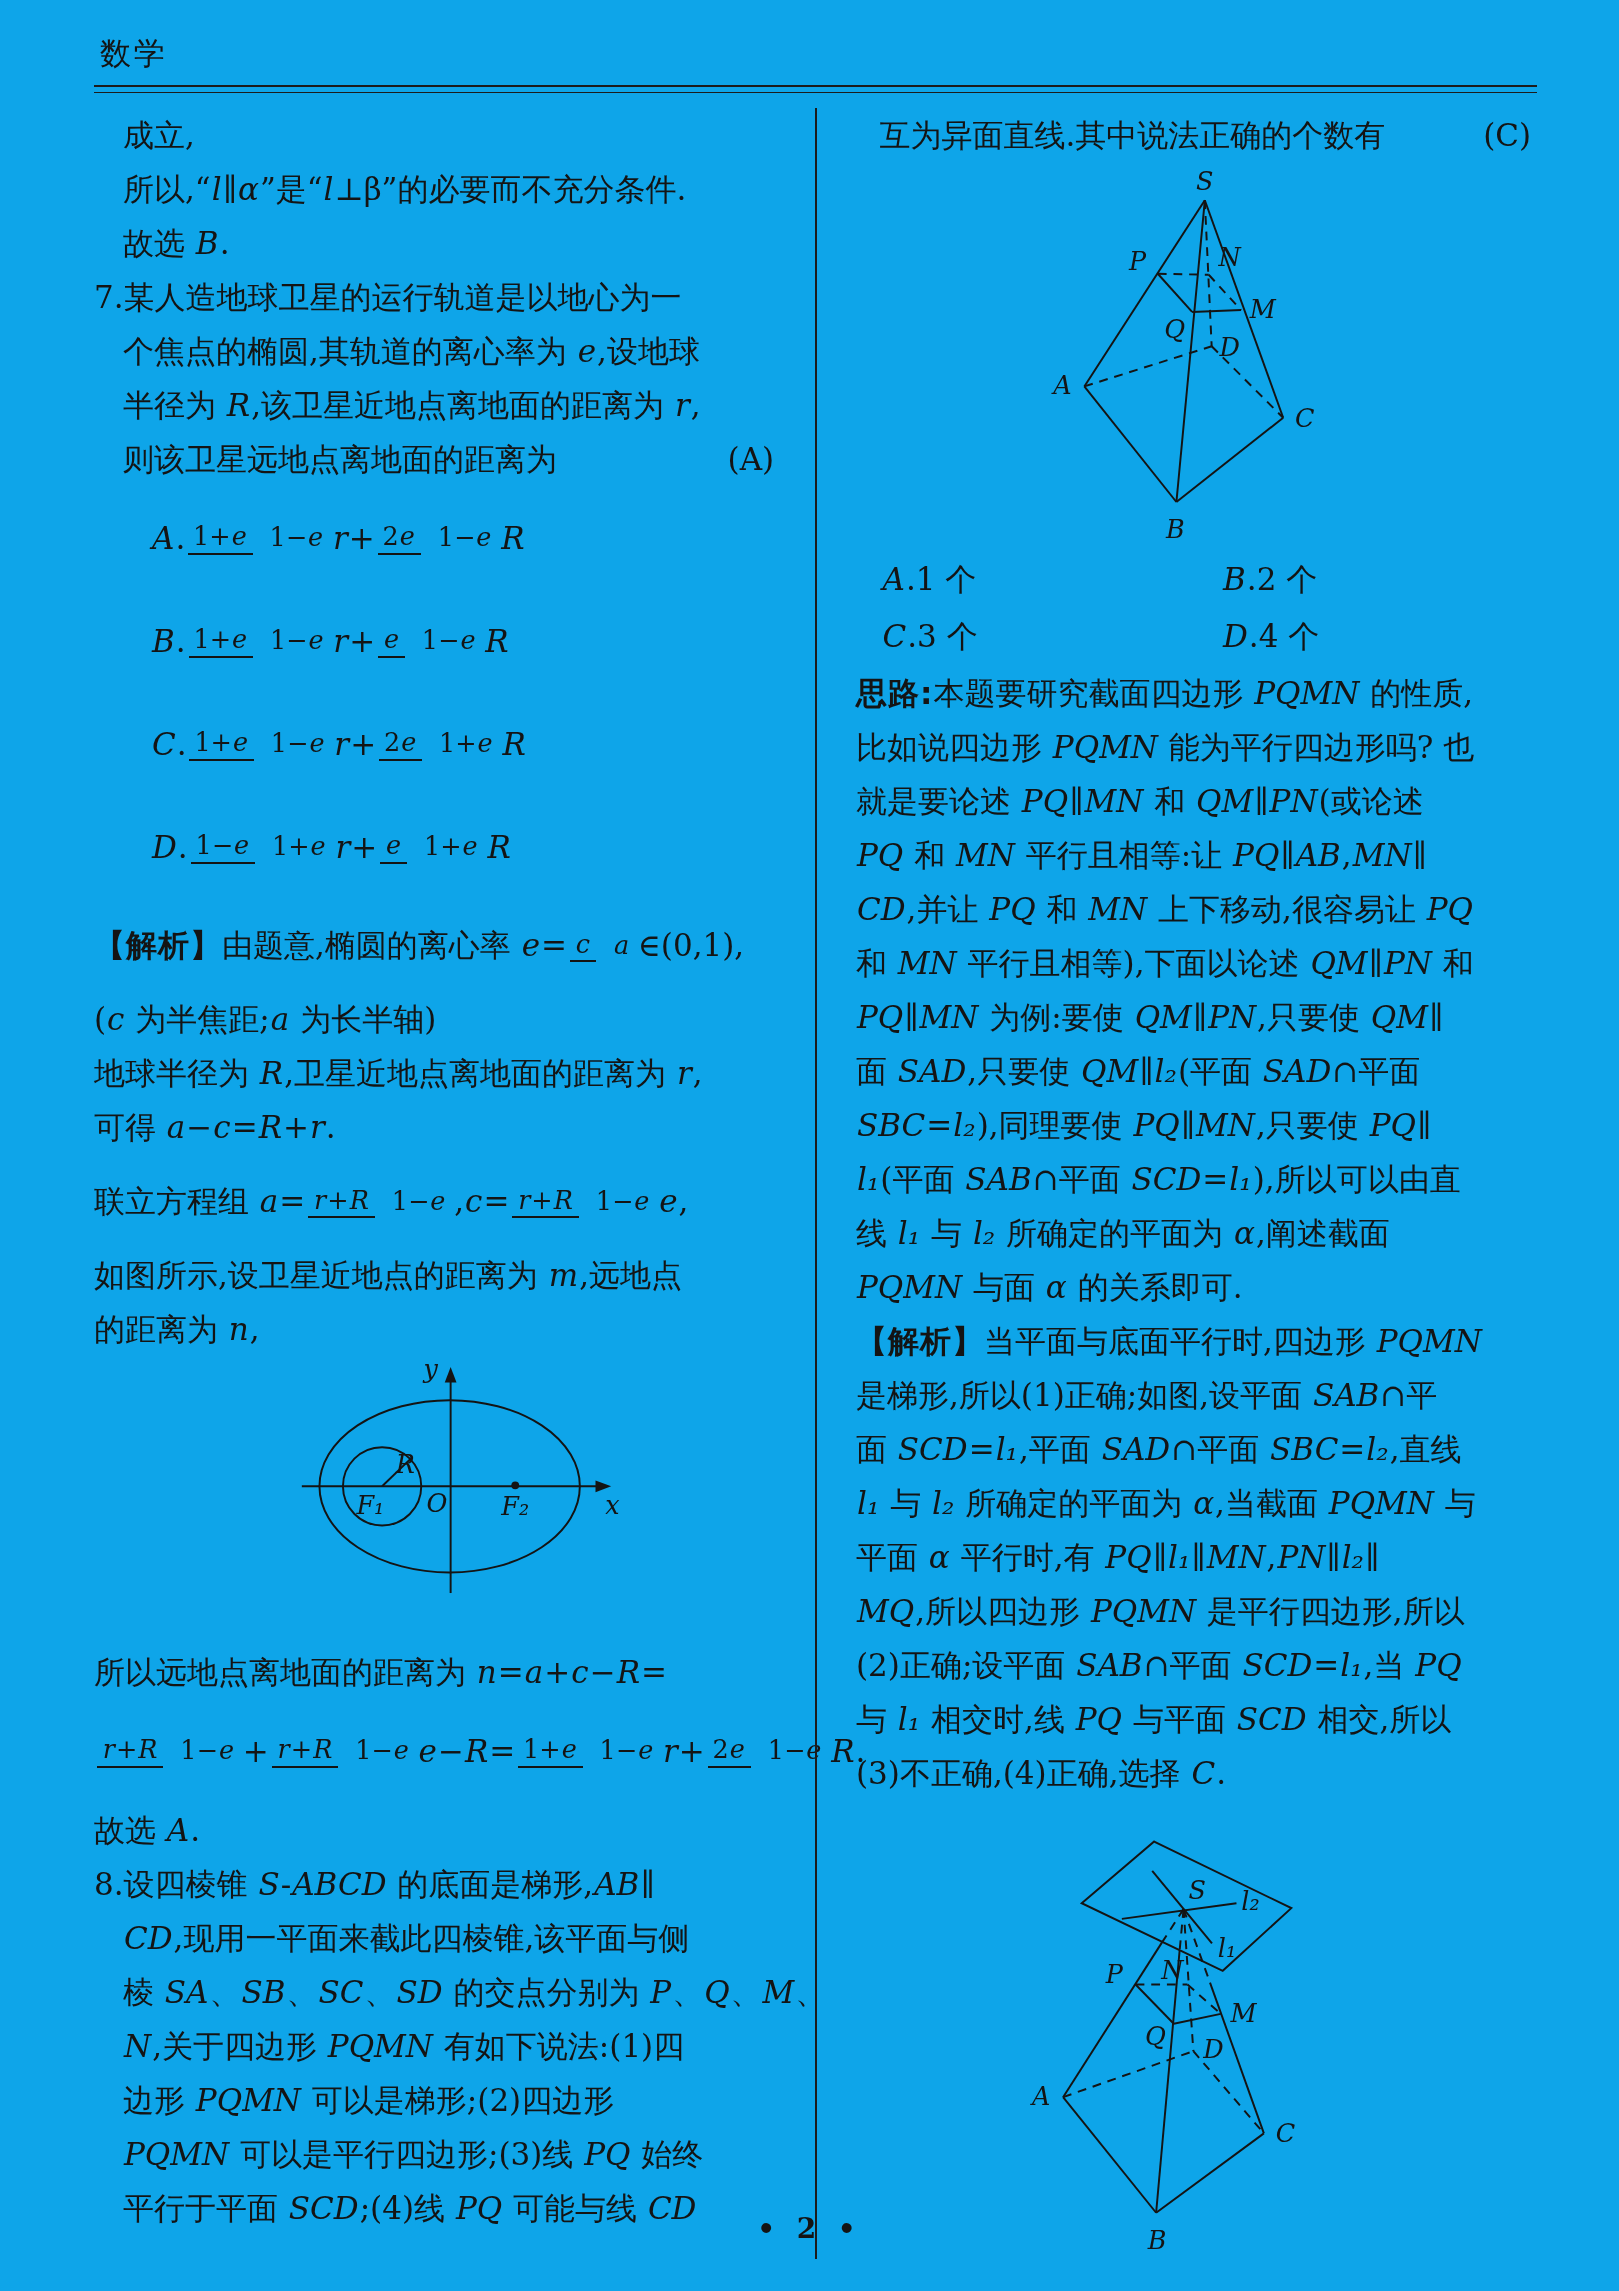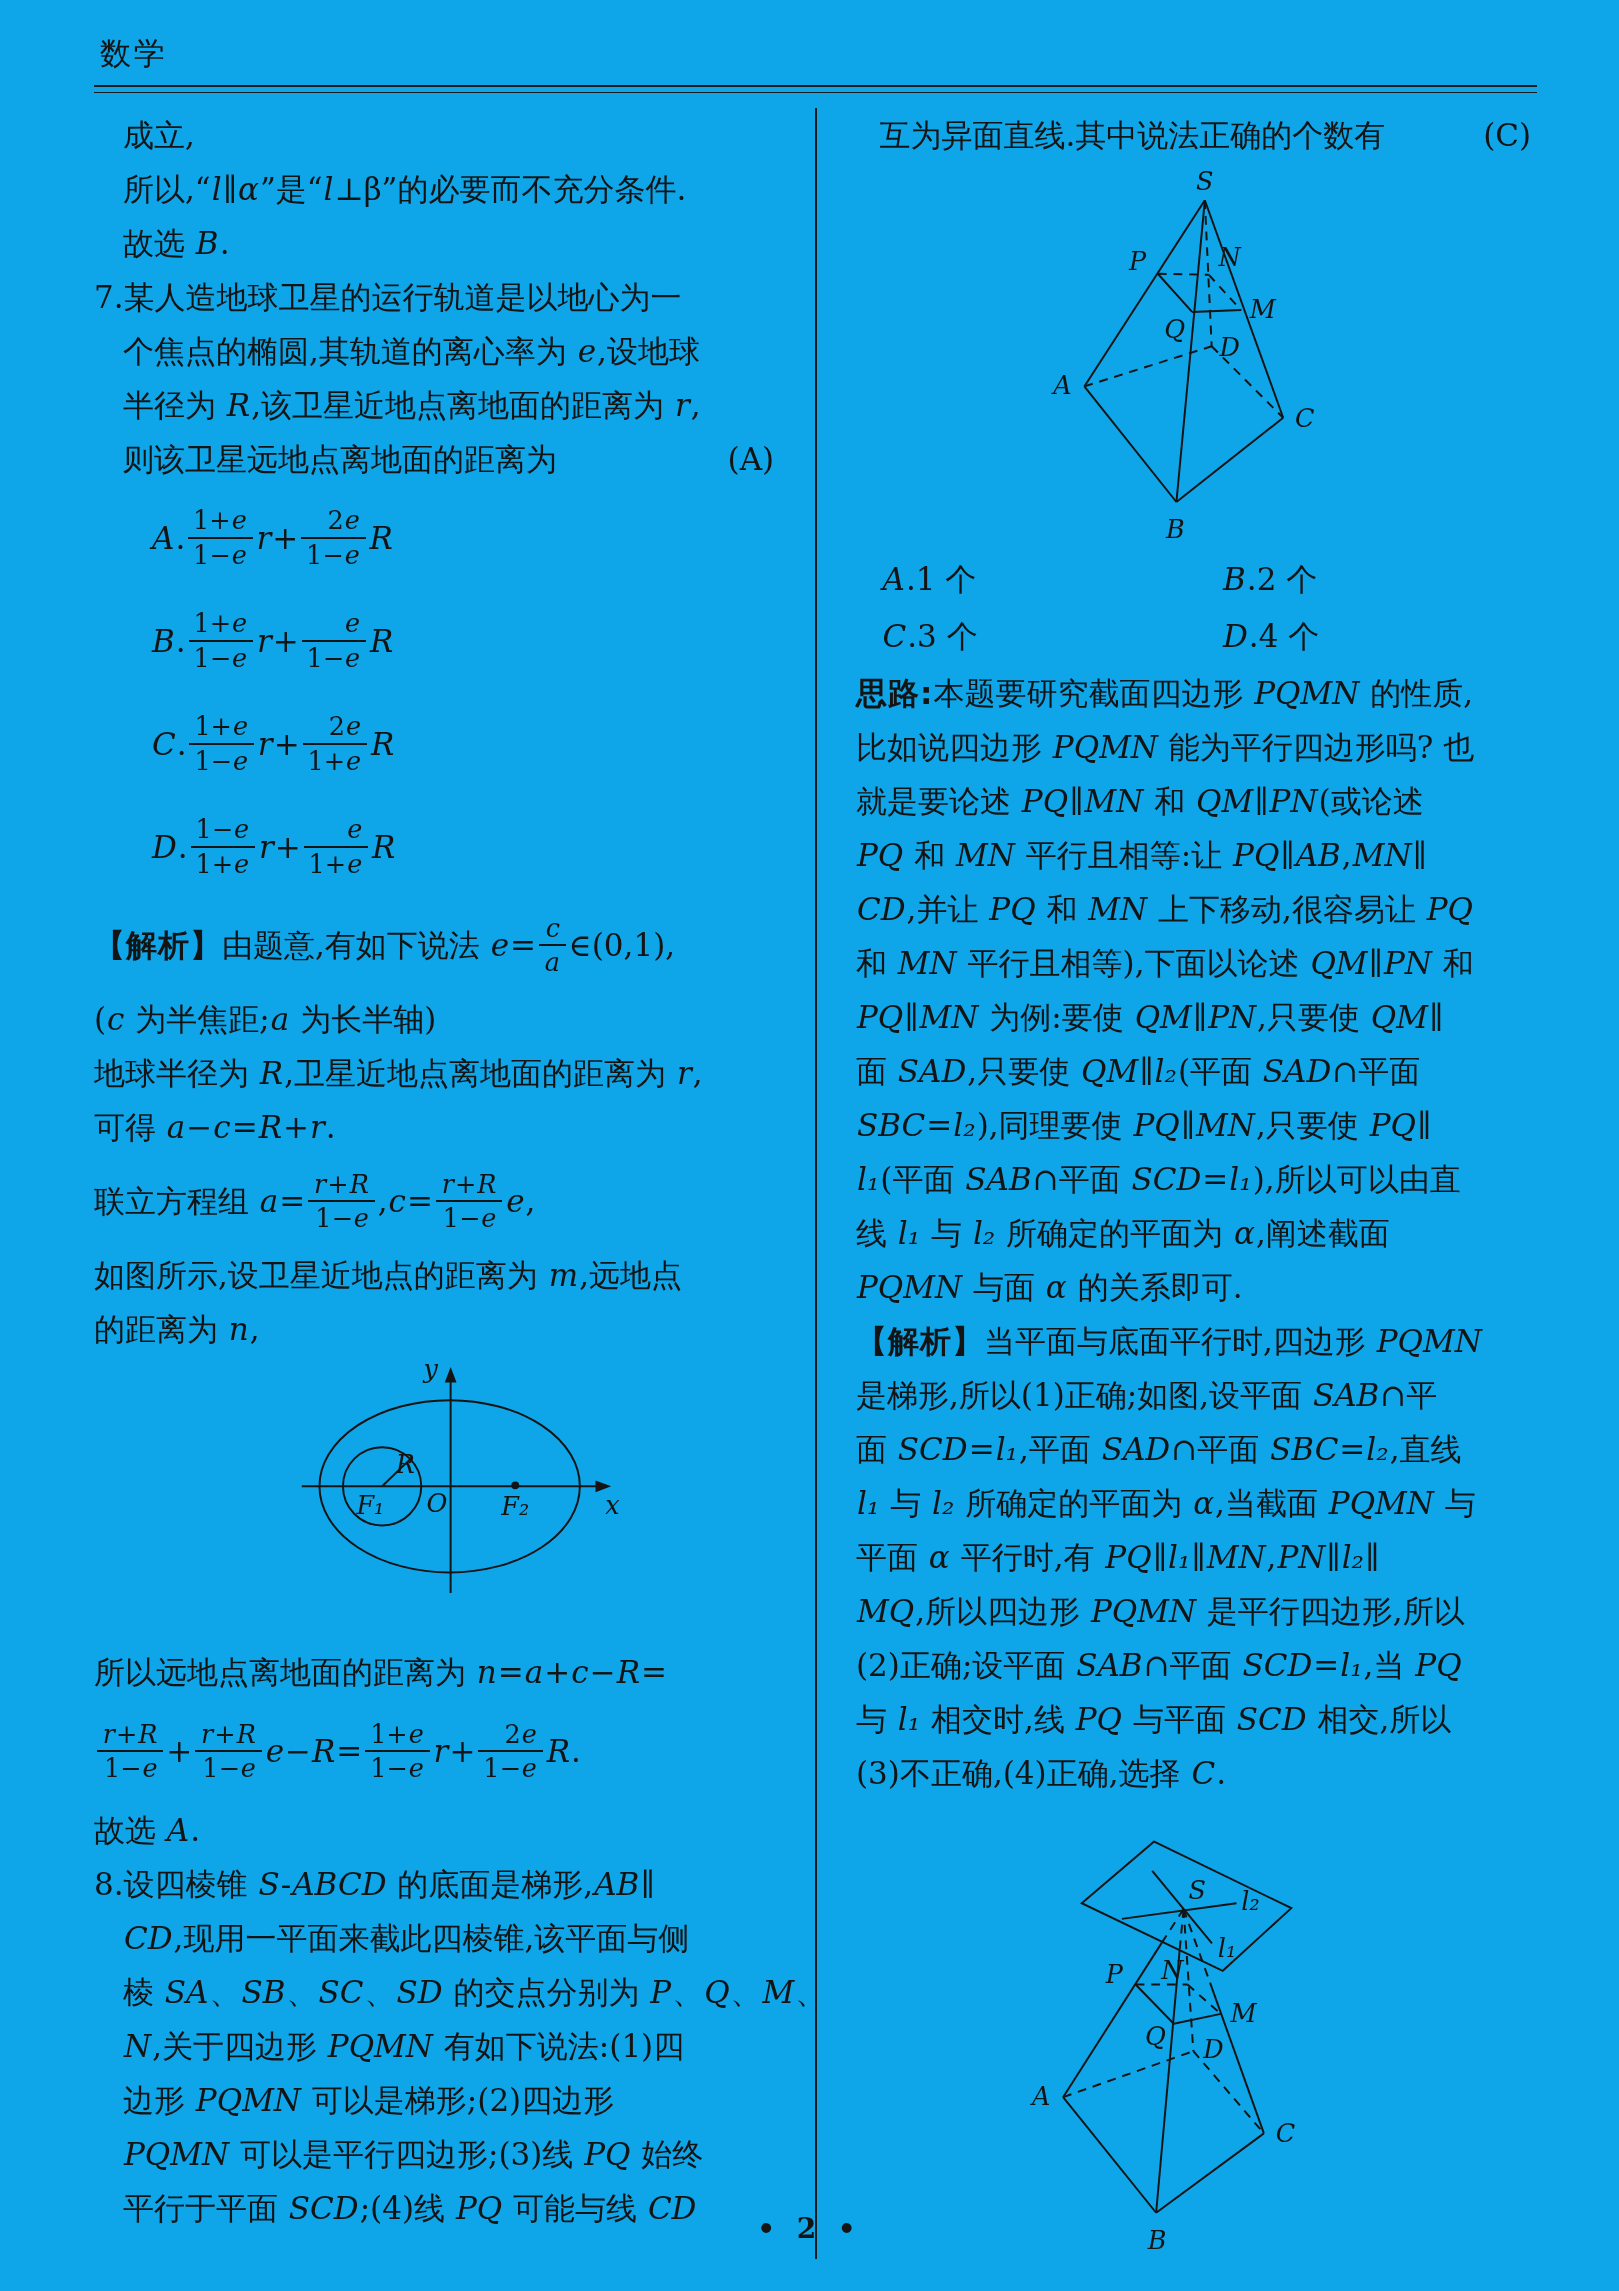--- a/index.html
+++ b/index.html
@@ -20,22 +20,22 @@
   .col-left{width:686px;flex:none;}
   .col-right{flex:1;border-left:2px solid #1c1c1c;margin-left:35px;padding-left:39px;}
   .ln{white-space:nowrap;}
   .ind{padding-left:29px;}
   .qline{display:flex;justify-content:space-between;}
   .ans{padding-right:5.9px;}
   .opt{padding-left:57px;height:103px;display:flex;align-items:center;}
   .tall{height:94px;display:flex;align-items:center;white-space:nowrap;}
   .taller{height:104px;display:flex;align-items:center;white-space:nowrap;}
   .seg{white-space:pre;}
-  .frac{display:inline-flex;flex-direction:column;text-align:right;
-        font-size:25.5px;line-height:1.2;margin:0 2.9px;vertical-align:middle;}
+  .frac{display:inline-flex;text-align:right;
+        font-size:25.5px;line-height:1.2;margin:0 2.9px;vertical-align:middle;gap:12px;}
   .frac .num{display:block;padding:0 4.9px 1px 4.9px;border-bottom:2px solid #141414;}
   .frac .den{display:block;padding:1px 4.9px 0 4.9px;}
   .v{font-style:italic;font-family:"DejaVu Serif",serif;padding:0 1px;}
   .b{font-weight:bold;font-family:"DejaVu Sans","Liberation Sans",sans-serif;letter-spacing:1px;}
   .optrow{display:flex;height:57px;align-items:flex-start;}
   .optrow .cell{width:50%;padding-left:25.5px;box-sizing:border-box;}
   .figwrap{line-height:0;}
   svg text{font-family:"DejaVu Serif","Liberation Serif",serif;font-style:italic;
            font-size:26px;fill:#141414;}
   .pageno{position:absolute;left:0;bottom:47px;width:100%;text-align:center;
@@ -116,21 +116,21 @@
           <span class="seg">+</span>
           <span class="frac">
             <span class="num"><i class="v">e</i></span>
             <span class="den">1+<i class="v">e</i></span>
           </span>
           <span class="seg"><i class="v">R</i></span>
         </div>
 
       <div class="tall">
           <span class="seg b">【解析】</span>
-          <span class="seg">由题意,有如下说法 </span>
+          <span class="seg">由题意,椭圆的离心率 </span>
           <span class="seg"><i class="v">e</i></span>
           <span class="seg">=</span>
           <span class="frac">
             <span class="num"><i class="v">c</i></span>
             <span class="den"><i class="v">a</i></span>
           </span>
           <span class="seg">∈(0,1),</span>
         </div>
       <div class="ln fmt">(<i class="v">c</i> 为半焦距;<i class="v">a</i> 为长半轴)</div>
       <div class="ln fmt">地球半径为 <i class="v">R</i>,卫星近地点离地面的距离为 <i class="v">r</i>,</div>

